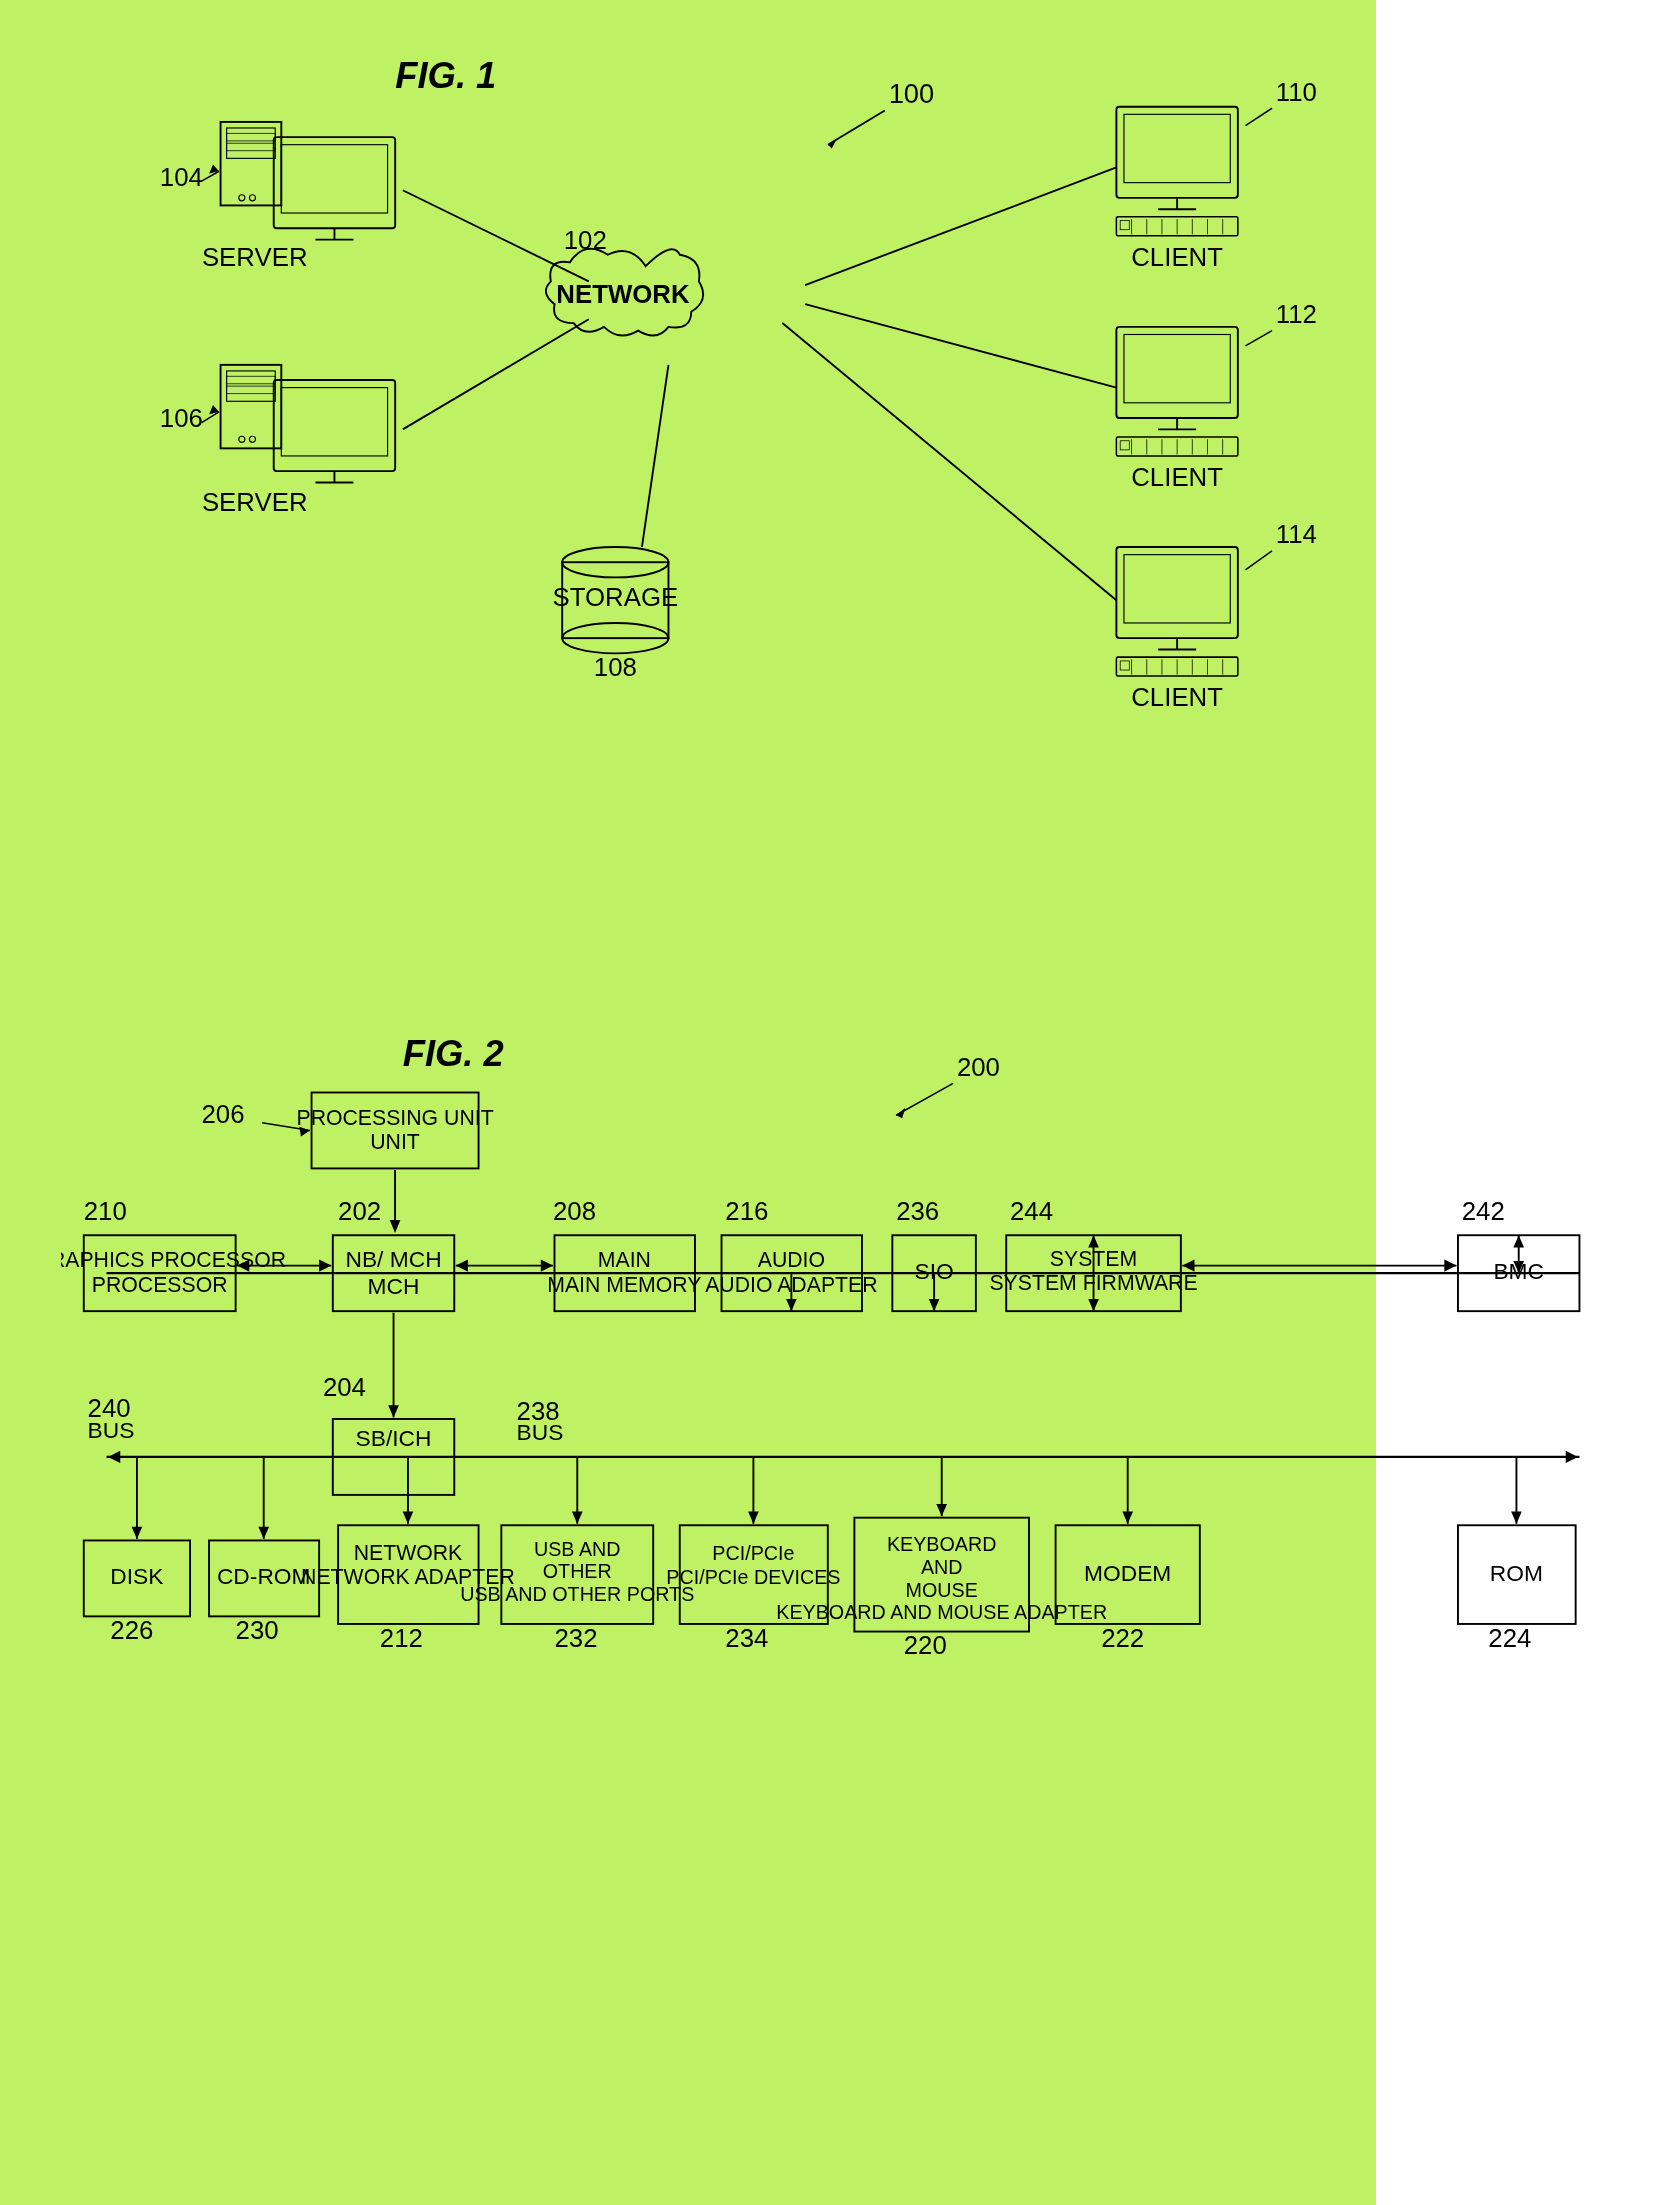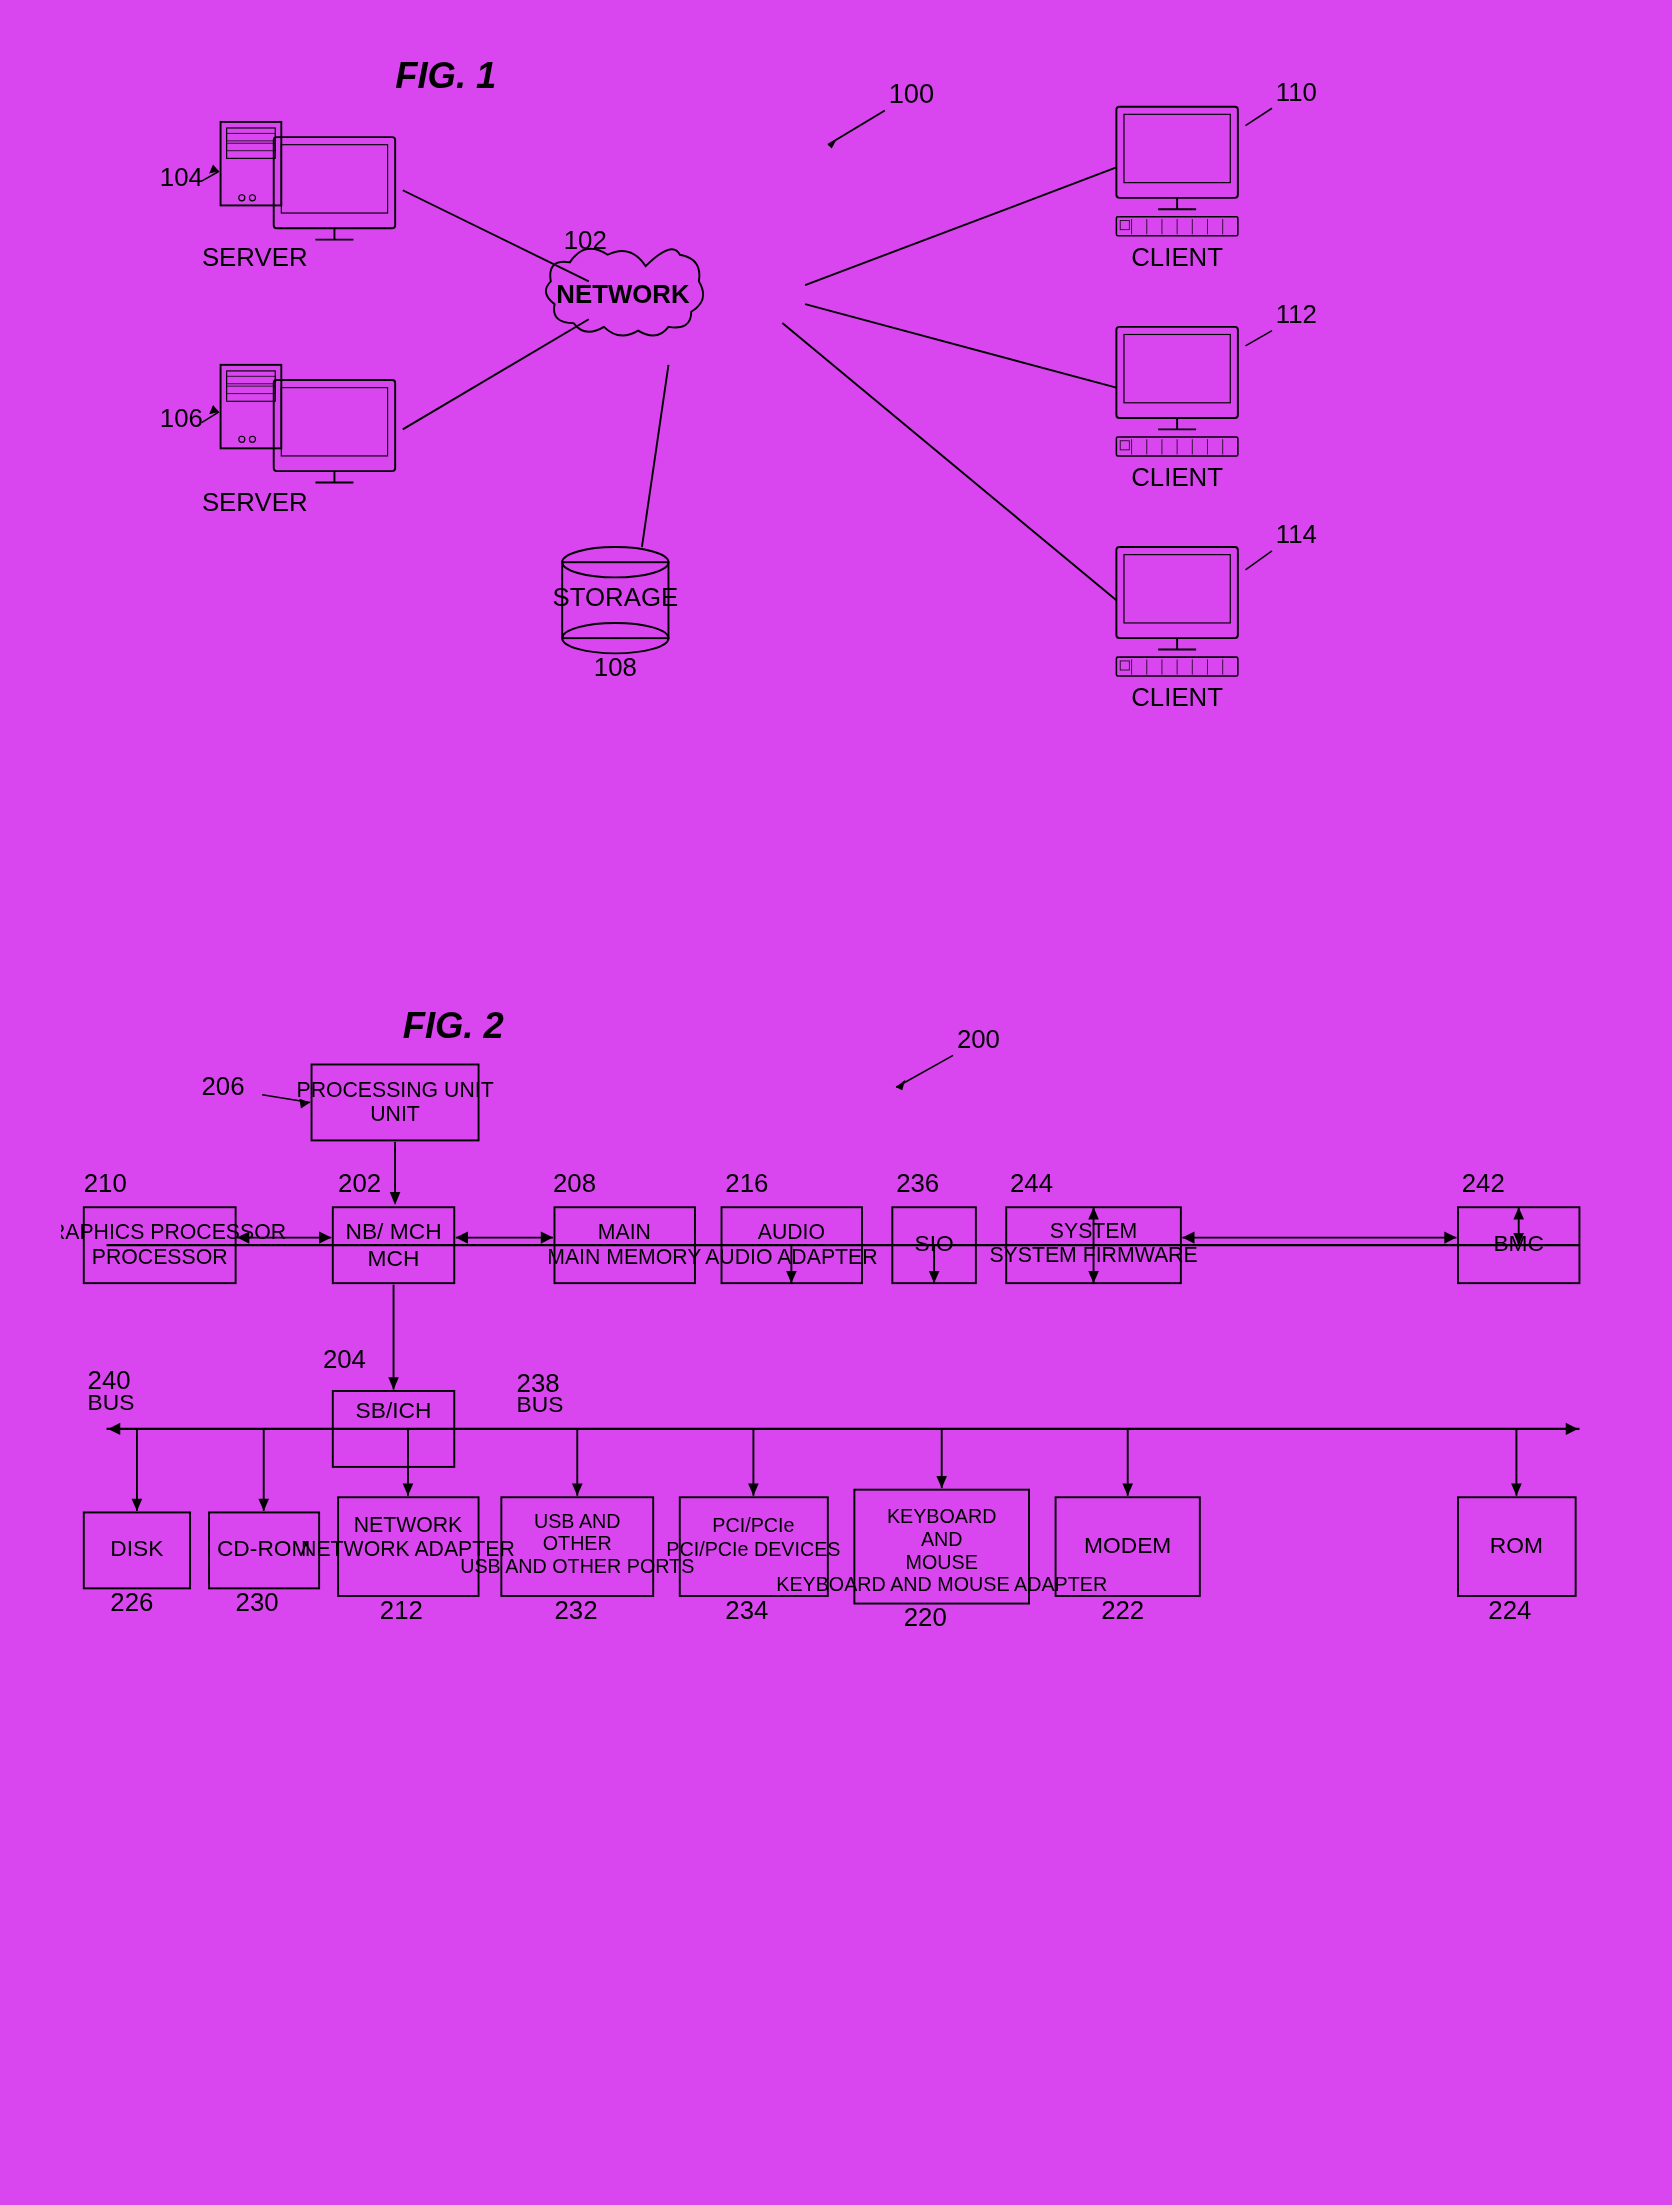--- a/index.html
+++ b/index.html
@@ -5,23 +5,23 @@
     * { margin: 0; padding: 0; box-sizing: border-box; }
     body {
       background: #fff;
       font-family: Arial, sans-serif;
       width: 1672px;
       min-height: 2205px;
       position: relative;
       overflow: hidden;
     }
     .page {
-      width: 1672px;
+      width: 1376px;
       min-height: 2205px;
-      background: #d946ef;
+      background: #bef264;
       position: relative;
       padding-left: 24px;
     }
 
     
     .fig1-container {
       position: absolute;
       top: 46px;
       left: 114px;
       width: 1443px;
@@ -33,21 +33,21 @@
       position: absolute;
       top: 0;
       left: 0;
       width: 1443px;
       height: 911px;
     }
 
     
     .fig2-container {
       position: absolute;
-      top: 996px;
+      top: 1024px;
       left: 61px;
       width: 1564px;
       height: 1124px;
     }
     .fig2-svg {
       width: 1564px;
       height: 1124px;
     }
 
     text {

